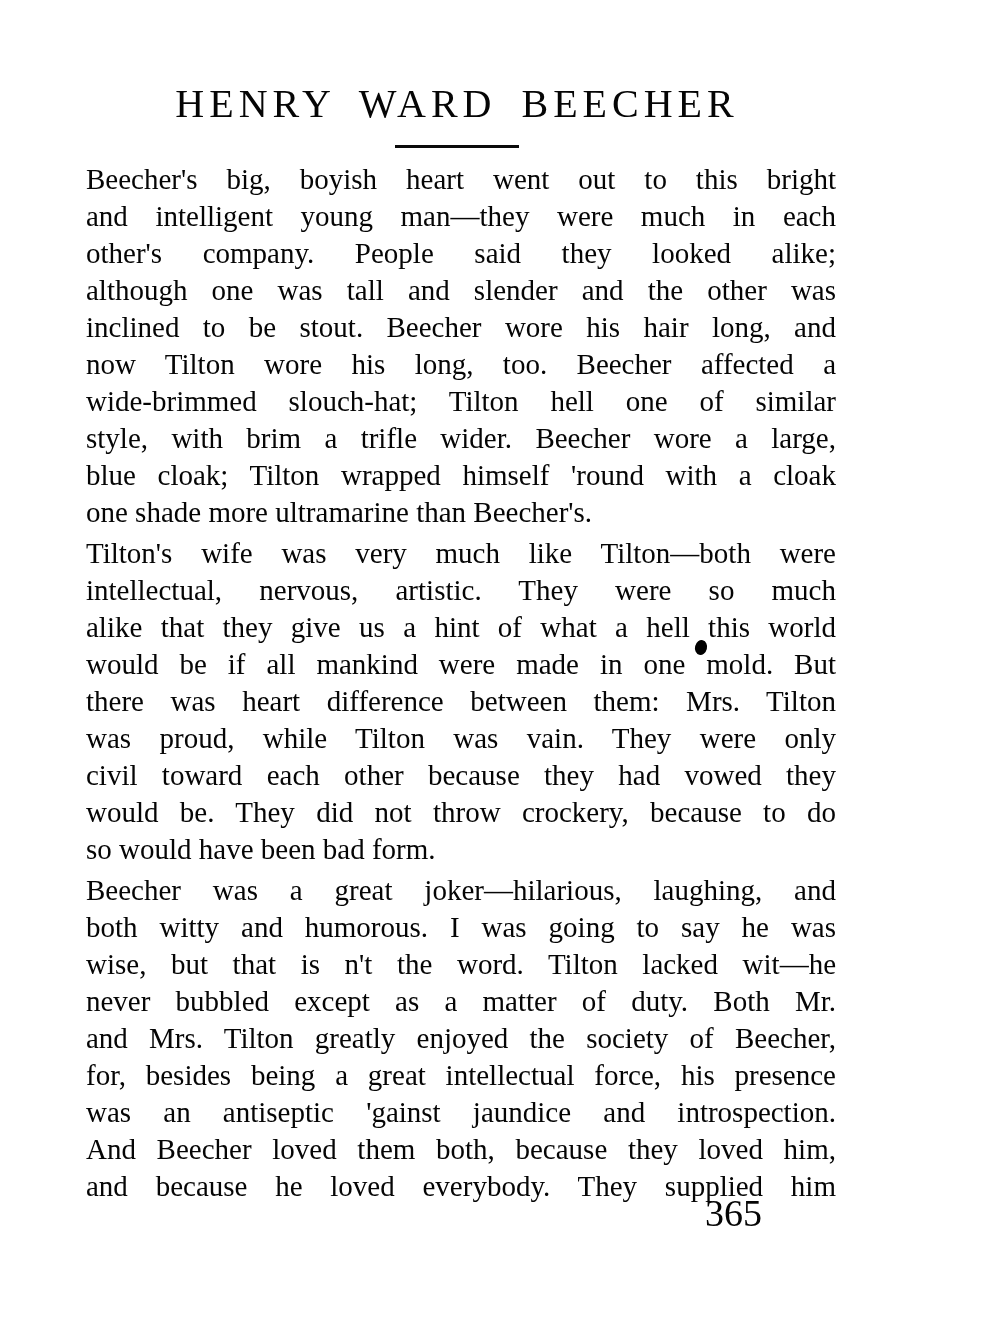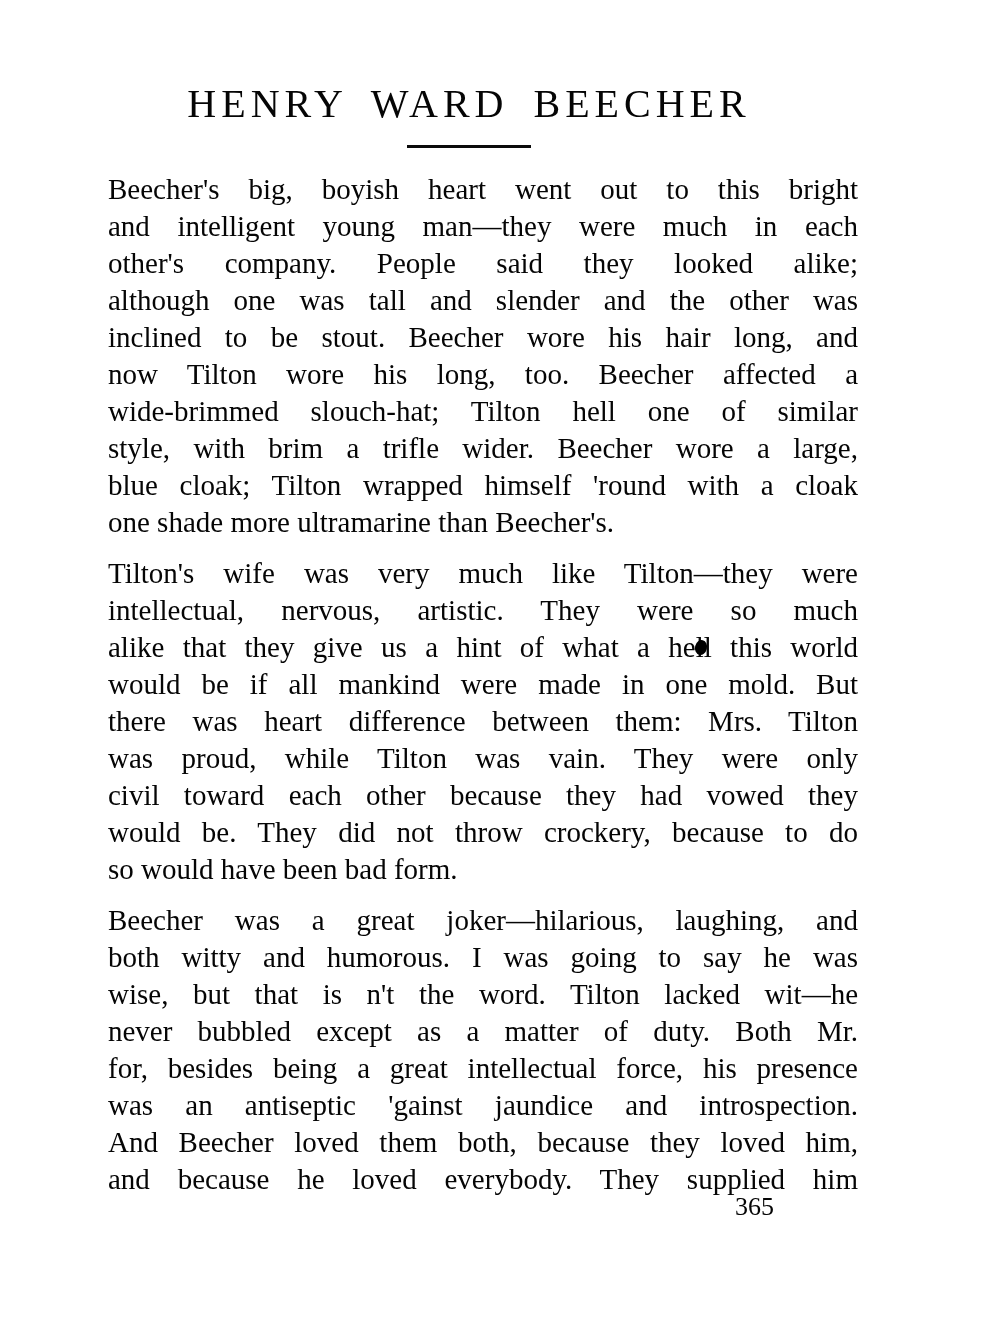--- a/index.html
+++ b/index.html
@@ -8,21 +8,21 @@
     position: relative;
     width: 1000px;
     height: 1337px;
     background: #ffffff;
     color: #050505;
     font-family: "Liberation Serif", "DejaVu Serif", serif;
     overflow: hidden;
   }
   .content {
     position: absolute;
-    left: 94px;
+    left: 82px;
     top: 0;
     width: 750px;
     height: 100%;
   }
   .title {
     position: absolute;
     top: 84px;
     left: 0;
     width: 100%;
     text-align: center;
@@ -43,36 +43,36 @@
     background: #0a0a0a;
   }
   .text-block {
     position: absolute;
     top: 157px;
     left: 0;
     width: 750px;
     font-size: 29px;
     line-height: 37px;
   }
-  .paragraph { margin: 14px; }
+  .paragraph { margin: 4px; }
   .line {
     width: 750px;
     text-align: justify;
     text-align-last: justify;
     white-space: normal;
   }
   .line.last {
     text-align: right;
     text-align-last: left;
   }
   .page-number {
     position: absolute;
     top: 1194px;
     right: 70px;
-    font-size: 26px;
+    font-size: 38px;
     line-height: 1;
   }
   .ink-spot {
     position: absolute;
     left: 695px;
     top: 640px;
     width: 12px;
     height: 15px;
     background: #000;
     border-radius: 50%;
@@ -93,35 +93,36 @@
           <div class="line">other's company. People said they looked alike;</div>
           <div class="line">although one was tall and slender and the other was</div>
           <div class="line">inclined to be stout. Beecher wore his hair long, and</div>
           <div class="line">now Tilton wore his long, too. Beecher affected a</div>
           <div class="line">wide-brimmed slouch-hat; Tilton hell one of similar</div>
           <div class="line">style, with brim a trifle wider. Beecher wore a large,</div>
           <div class="line">blue cloak; Tilton wrapped himself 'round with a cloak</div>
           <div class="line last">one shade more ultramarine than Beecher's.</div>
         </div>
         <div class="paragraph">
-          <div class="line">Tilton's wife was very much like Tilton—they were</div>
+          <div class="line">Tilton's wife was very much like Tilton—both were</div>
           <div class="line">intellectual, nervous, artistic. They were so much</div>
           <div class="line">alike that they give us a hint of what a hell this world</div>
           <div class="line">would be if all mankind were made in one mold. But</div>
           <div class="line">there was heart difference between them: Mrs. Tilton</div>
           <div class="line">was proud, while Tilton was vain. They were only</div>
           <div class="line">civil toward each other because they had vowed they</div>
           <div class="line">would be. They did not throw crockery, because to do</div>
           <div class="line last">so would have been bad form.</div>
         </div>
         <div class="paragraph">
           <div class="line">Beecher was a great joker—hilarious, laughing, and</div>
           <div class="line">both witty and humorous. I was going to say he was</div>
           <div class="line">wise, but that is n't the word. Tilton lacked wit—he</div>
           <div class="line">never bubbled except as a matter of duty. Both Mr.</div>
+          <div class="line">and Mrs. Tilton greatly enjoyed the society of Beecher,</div>
           <div class="line">for, besides being a great intellectual force, his presence</div>
           <div class="line">was an antiseptic 'gainst jaundice and introspection.</div>
           <div class="line">And Beecher loved them both, because they loved him,</div>
           <div class="line">and because he loved everybody. They supplied him</div>
         </div>
       </div>
     <div class="page-number">365</div>
   </div>
   <div class="ink-spot"></div>
 </div>

